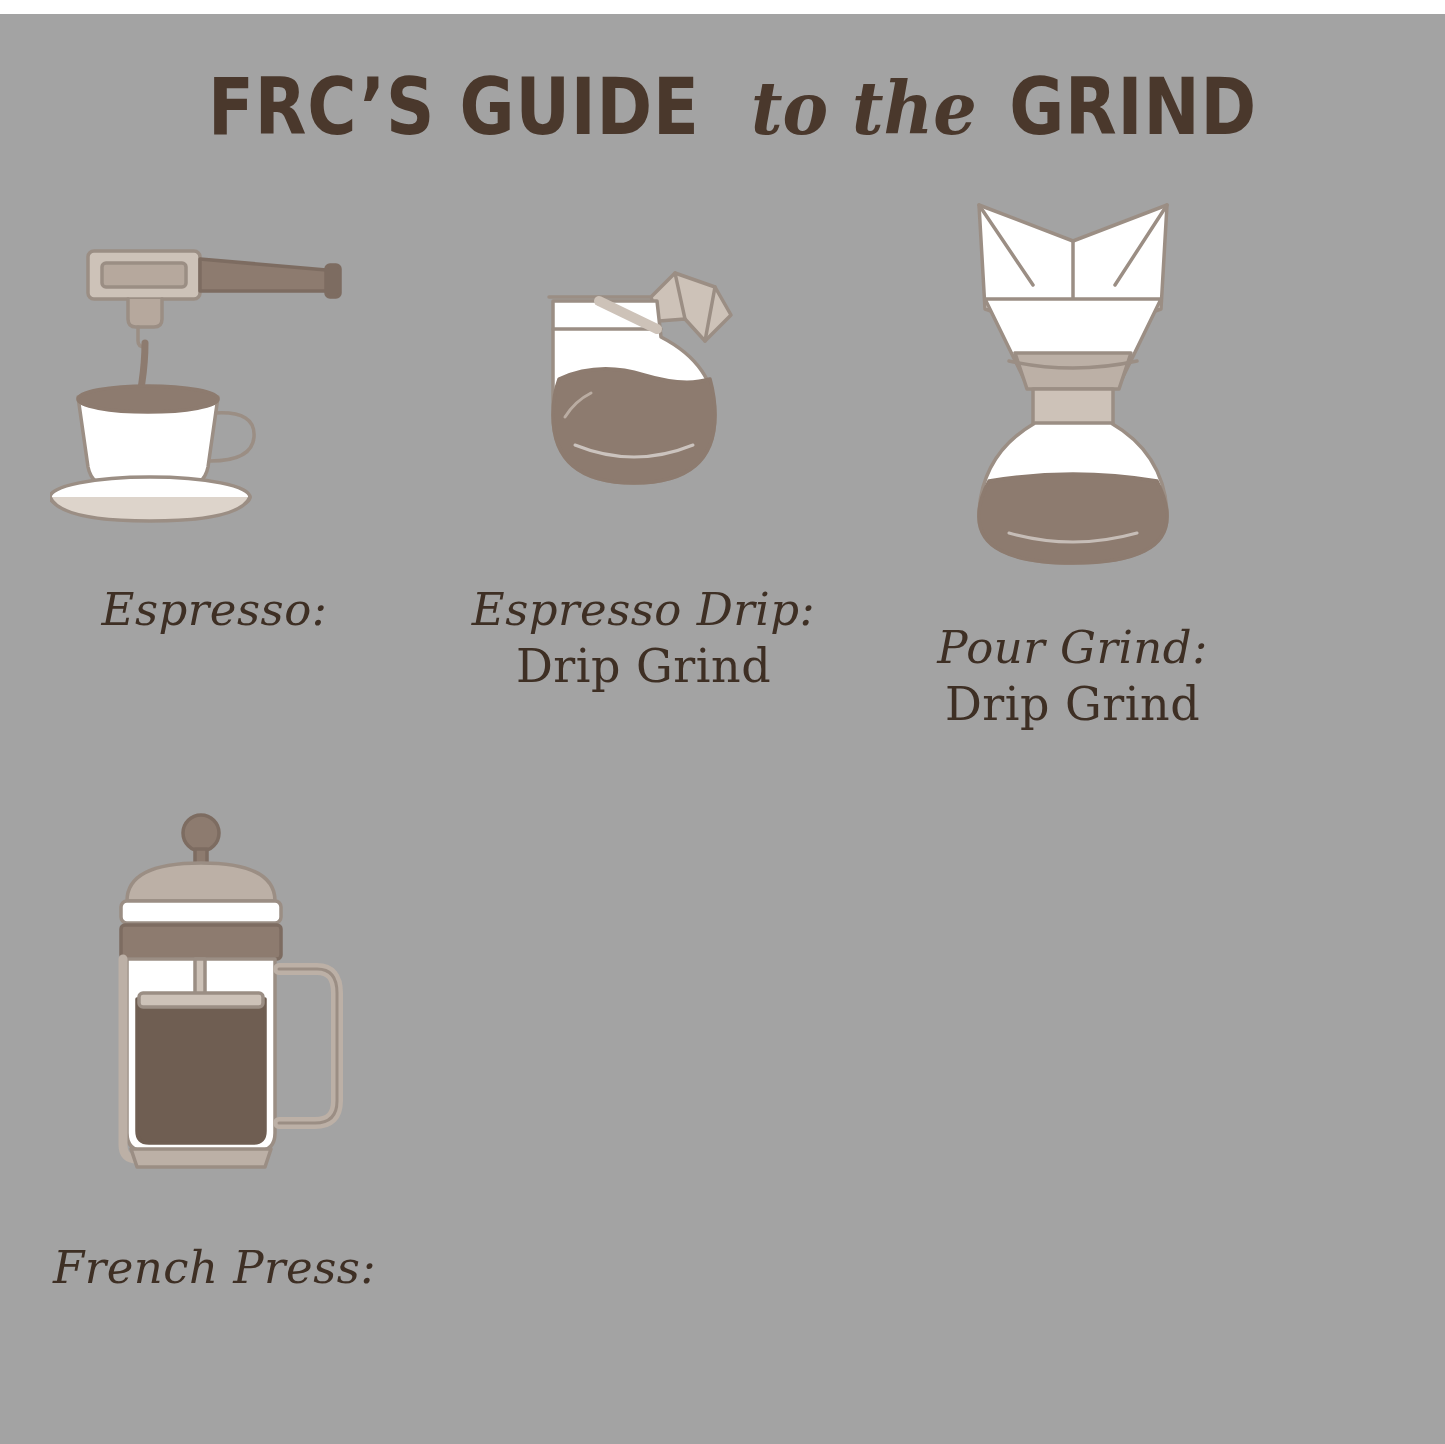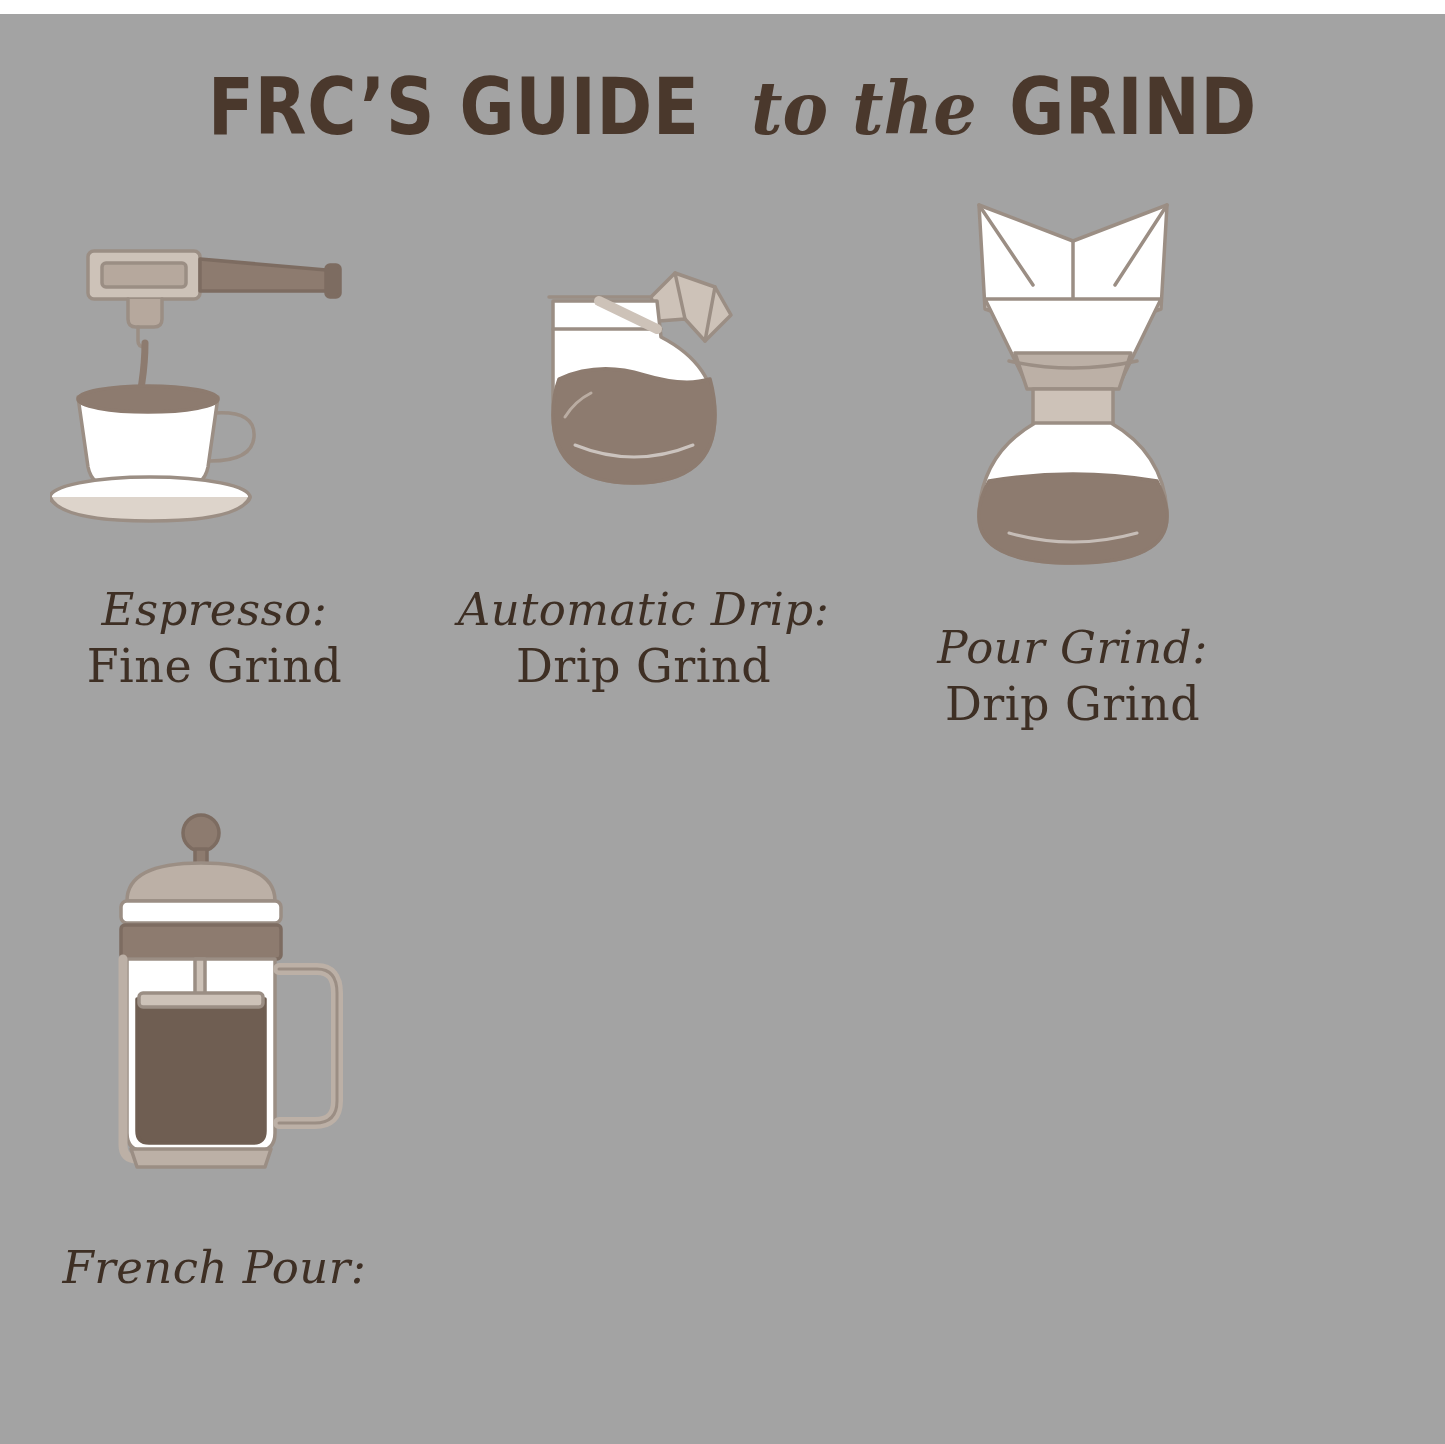--- a/index.html
+++ b/index.html
@@ -132,21 +132,20 @@
 
             <path d="M166 184 Q206 182 204 208 Q202 232 160 232" fill="none" stroke="#9b8e84"></path>
 
             <ellipse cx="100" cy="268" rx="100" ry="20" fill="#ffffff" stroke="#9b8e84"></ellipse>
             <path d="M0 268 Q10 292 100 292 Q190 292 200 268" fill="#ddd4cb" stroke="#9b8e84"></path>
           </g>
         </svg>
       </div>
       <div class="caption">
         <span class="l1">Espresso:</span>
-        <span class="l2">Fine Grind</span>
       </div>
     </div>
 
     <div class="cell">
       <div class="art">
         <svg width="330" height="330" viewBox="0 0 330 330">
           <g fill="none" stroke="#9b8e84" stroke-width="3.5" stroke-linejoin="round" stroke-linecap="round">
 
             <path d="M70 68 L172 68 L196 44 L236 58 L252 86 L226 112 L206 90 L180 92 L172 68" fill="#cdc2b8" stroke="#9b8e84"></path>
             <path d="M196 44 L206 90" stroke="#9b8e84"></path>
@@ -158,21 +157,21 @@
 
             <path d="M96 216 Q155 240 214 216" stroke="#ffffff" stroke-width="3" opacity="0.55"></path>
             <path d="M86 188 Q96 172 112 164" stroke="#cdc2b8" stroke-width="3" opacity="0.7"></path>
 
             <path d="M74 100 L182 100" stroke="#9b8e84"></path>
             <path d="M120 72 L178 100" stroke="#cdc2b8" stroke-width="10"></path>
           </g>
         </svg>
       </div>
       <div class="caption">
-        <span class="l1">Automatic Drip:</span>
+        <span class="l1">Espresso Drip:</span>
         <span class="l2">Drip Grind</span>
       </div>
     </div>
 
     <div class="cell row2">
       <div class="art">
         <svg width="300" height="400" viewBox="0 0 300 400">
           <g fill="none" stroke="#9b8e84" stroke-width="3.5" stroke-linejoin="round" stroke-linecap="round">
 
             <path d="M56 16 L150 52 L244 16 L238 120 L150 150 L62 120 Z" fill="#ffffff" stroke="#9b8e84"></path>
@@ -225,18 +224,18 @@
             <path d="M58 150 L58 336 Q58 350 72 350" stroke="#bcb0a6" stroke-width="9"></path>
 
             <path d="M214 160 L252 160 Q272 160 272 184 L272 292 Q272 314 250 314 L214 314" fill="none" stroke="#bcb0a6" stroke-width="12"></path>
             <path d="M214 160 L252 160 Q272 160 272 184 L272 292 Q272 314 250 314 L214 314" fill="none" stroke="#9b8e84" stroke-width="3"></path>
 
             <path d="M66 340 L206 340 L200 358 L72 358 Z" fill="#bcb0a6" stroke="#9b8e84"></path>
           </g>
         </svg>
       </div>
       <div class="caption">
-        <span class="l1">French Pour:</span>
+        <span class="l1">French Press:</span>
       </div>
     </div>
 
   </div>
 </div>
 
 </body></html>

